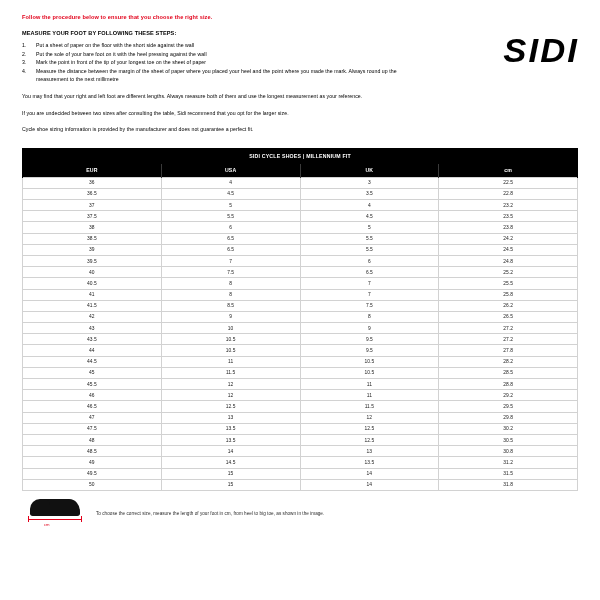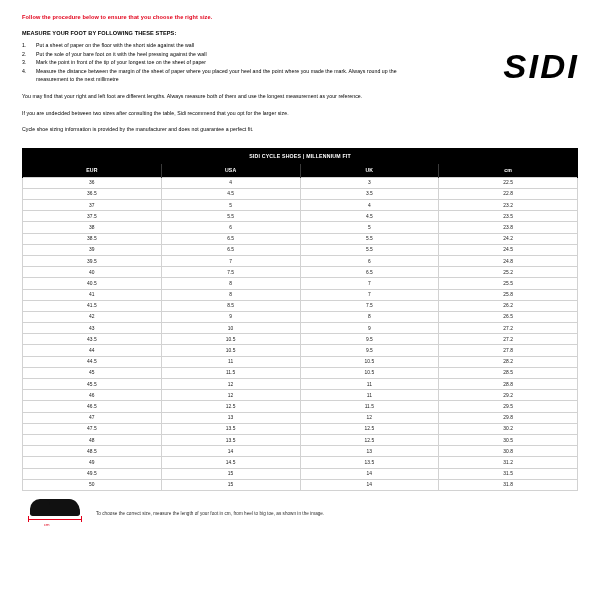--- a/index.html
+++ b/index.html
@@ -16,21 +16,21 @@
   }
   .page {
     position: relative;
     width: 600px;
     height: 600px;
     box-sizing: border-box;
     padding: 14px 22px 6px 22px;
   }
   .header-row {
     display: flex;
-    align-items: flex-end;
+    align-items: center;
     justify-content: space-between;
   }
   .header-left {
     width: 375px;
   }
   .intro-red {
     color: #e2001a;
     font-weight: bold;
     font-size: 5.6px;
     letter-spacing: 0.02em;

